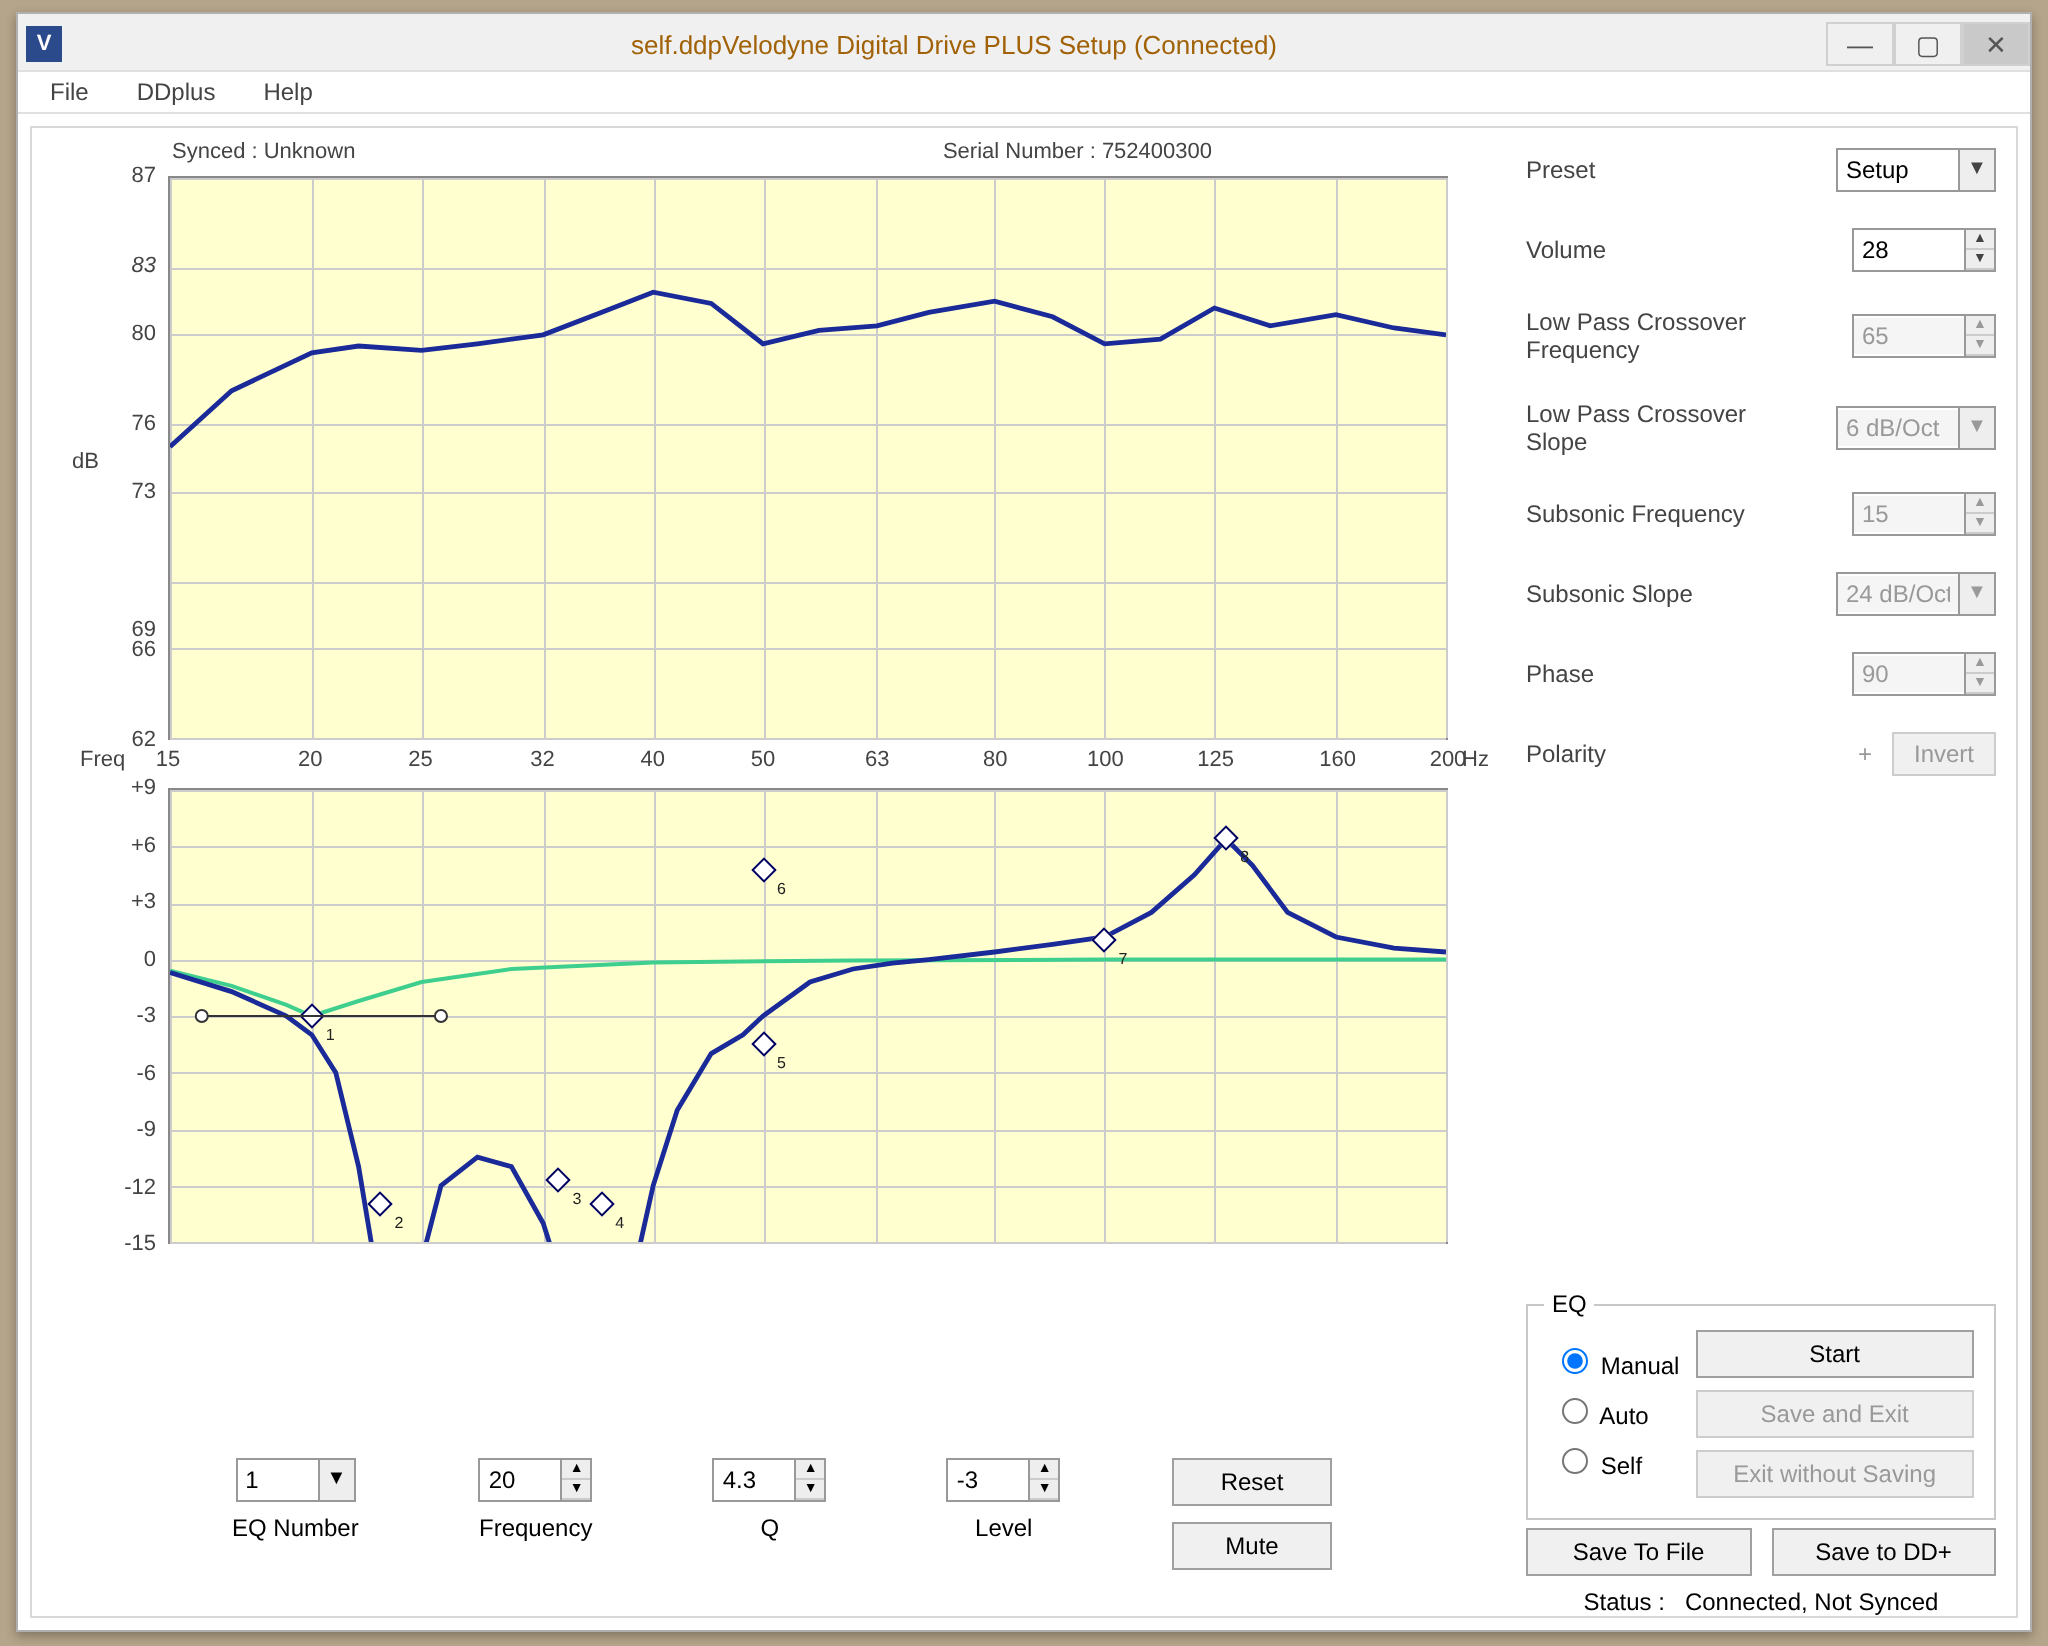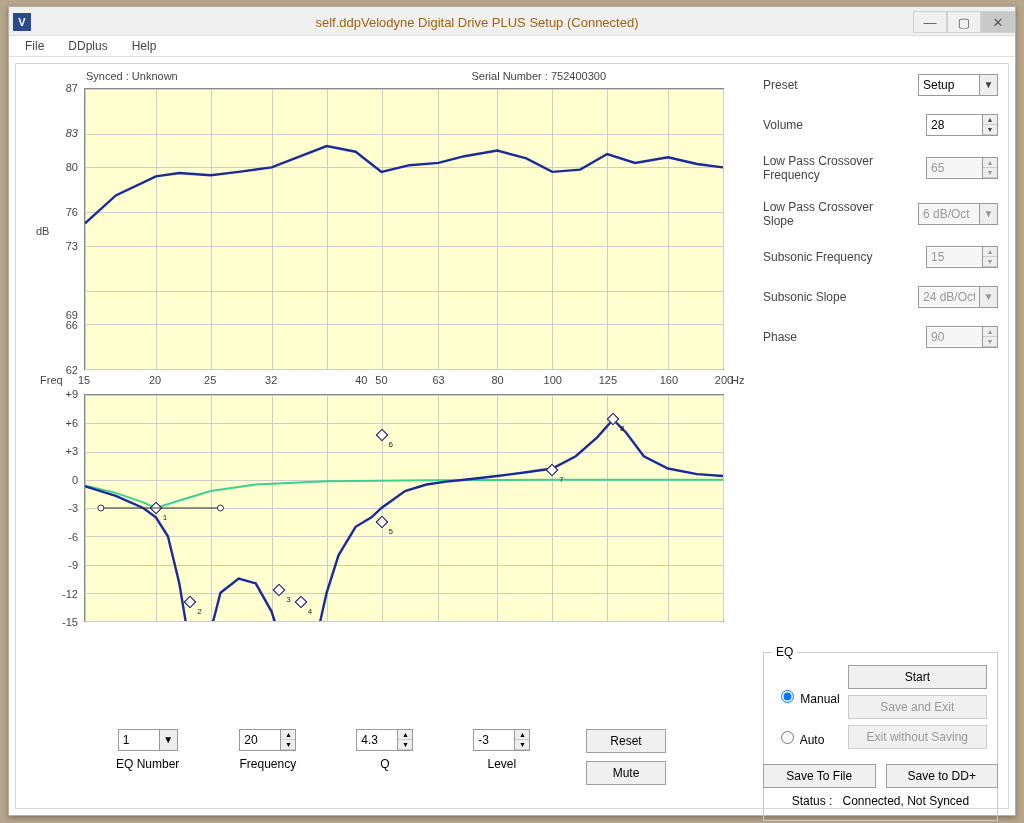--- a/index.html
+++ b/index.html
@@ -209,21 +209,21 @@
     padding: 12px 10px 10px 12px;
   }
   .eq-group .legend {
     position:absolute;
     top:-8px; left:8px;
     background:#fff;
     padding:0 4px;
     font-size:12px;
   }
   .eq-group .radios { float:left; }
-  .eq-group .radios label { display:block; margin:22px 0; font-size:12px;}
+  .eq-group .radios label { display:block; margin:6px 0; font-size:12px;}
   .eq-group .gbuttons { float:right; display:flex; flex-direction:column; gap:6px; }
   .eq-group .gbuttons .btn { min-width:110px; }
 
   .bottom-save {
     position:absolute;
     right:10px; top:700px;
     width: 235px;
     display:flex; gap:10px;
   }
   .bottom-save .btn { flex:1; min-width:0; }
@@ -313,21 +313,21 @@
             <span style="top: 45.12px; font-style: italic;">83</span>
             <span style="top: 0px;">87</span>
           </div>
         <span class="axis-unit" style="left:0px; top:155px;">dB</span>
 
         <div id="xlabels" class="xlabels" style="left:48px; top:304px; width:640px;">
             <span style="left: 0px;">15</span>
             <span style="left: 71.0801px;">20</span>
             <span style="left: 126.214px;">25</span>
             <span style="left: 187.208px;">32</span>
-            <span style="left: 242.342px; margin-left: 35px;">40</span>
+            <span style="left: 242.342px;">40</span>
             <span style="left: 297.476px; text-align: right;">50</span>
             <span style="left: 354.579px;">63</span>
             <span style="left: 413.604px;">80</span>
             <span style="left: 468.738px;">100</span>
             <span style="left: 523.872px;">125</span>
             <span style="left: 584.866px;">160</span>
             <span style="left: 640px;">200</span>
           </div>
         <span class="axis-unit" style="left:4px; top:304px;">Freq</span>
         <span class="axis-unit" style="left:695px; top:304px;">Hz</span>
@@ -494,20 +494,27 @@
         <div class="row">
           <span class="lbl">Phase</span>
           <div class="ctrl spinner disabled-ctrl">
               <input disabled="" value="90" style="">
               <div class="spinbtns">
                 <div>▲</div>
                 <div>▼</div>
               </div>
             </div>
         </div>
+        <div class="row">
+          <span class="lbl">Polarity</span>
+          <div class="ctrl polarity-btns">
+            <span style="color:#999;">+</span>
+            <button class="pbtn">Invert</button>
+          </div>
+        </div>
       </div>
 
       <div class="eq-group">
         <span class="legend">EQ</span>
         <div class="radios">
           <label><input type="radio" name="eqmode" checked="" style=""> <span>Manual</span></label>
           <label><input type="radio" name="eqmode" style=""> <span>Auto</span></label>
           <label><input type="radio" name="eqmode" style=""> <span>Self</span></label>
         </div>
         <div class="gbuttons">

